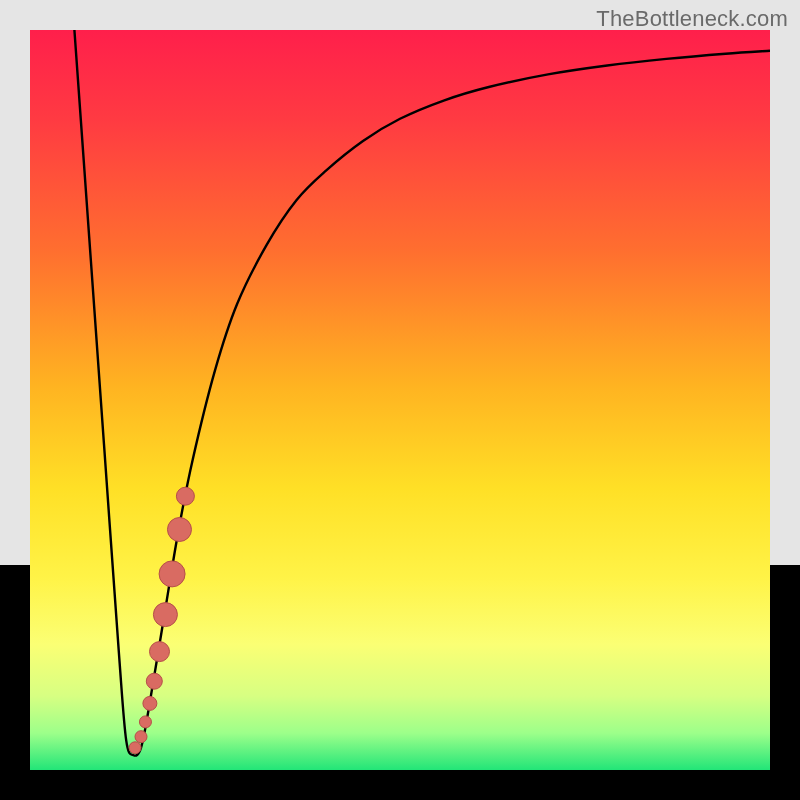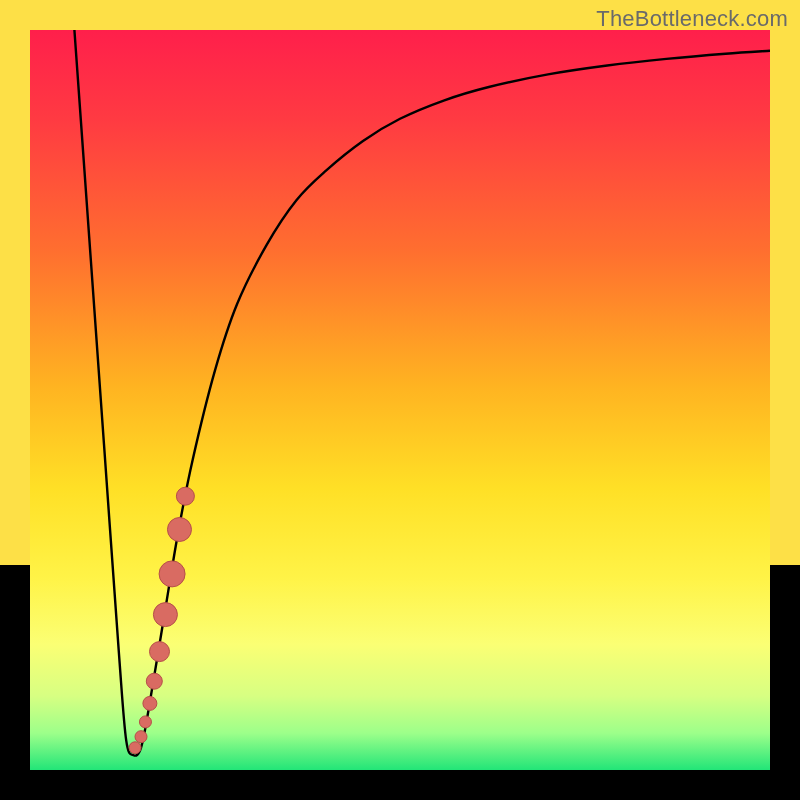--- a/index.html
+++ b/index.html
@@ -8,21 +8,21 @@
     width: 800px;
     height: 800px;
     overflow: hidden;
     background: #000;
     font-family: Arial, Helvetica, sans-serif;
   }
   .frame {
     position: absolute;
     left: 0; top: 0;
     width: 800px; height: 565px;
-    background: #fde047;
+    background: #e5e5e5;
   }
   .plot {
     position: absolute;
     left: 30px;
     top: 30px;
     width: 740px;
     height: 740px;
     overflow: hidden;
   }
   .watermark {

